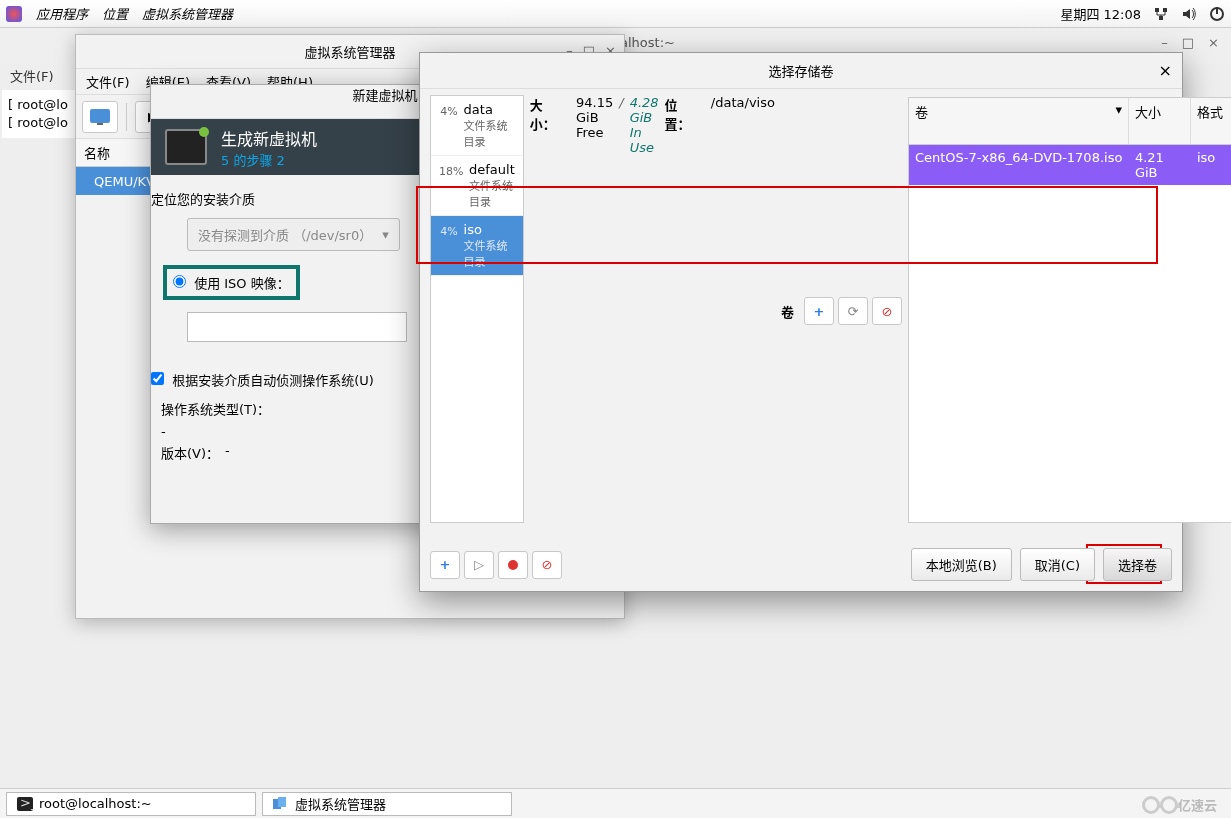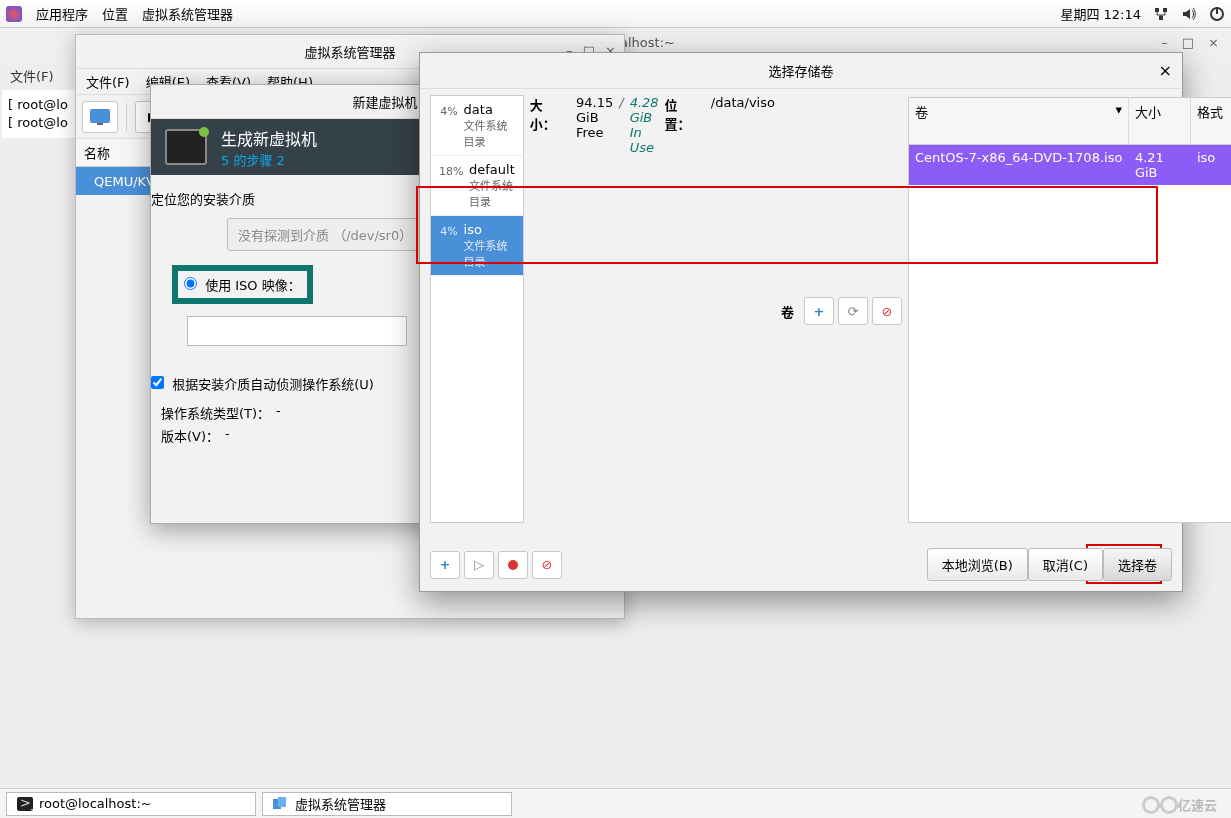--- a/index.html
+++ b/index.html
@@ -2,21 +2,21 @@
 <html><head>
 <meta charset="utf-8">
 <style>
 * { margin: 0; padding: 0; box-sizing: border-box; font-family: "DejaVu Sans", "Noto Sans CJK SC", sans-serif; font-size: 13px; }
 body { background: #eeeeee; width: 1231px; height: 818px; position: relative; overflow: hidden; }
 
 
 .topbar { background: linear-gradient(#ffffff,#f2f2f2); height: 28px; display: flex; align-items: center; border-bottom: 1px solid #ccc; padding: 0 6px; }
 .topbar-left { display: flex; align-items: center; gap: 14px; }
 .topbar-left .app-ico { width: 16px; height: 16px; background: radial-gradient(circle,#e55,#55e); border-radius: 3px; }
-.topbar-item { cursor: default; }
+.topbar-item { cursor: default; font-style: italic; }
 .topbar-right { margin-left: auto; display: flex; align-items: center; gap: 12px; }
 .sysicon { width: 16px; height: 16px; display: inline-block; }
 
 
 .termwin { position: absolute; left: 0; top: 28px; right: 0; height: 36px; background: #efefef; }
 .termwin .titlebar { height: 28px; display: flex; align-items: center; padding-left: 620px; color: #555; }
 .termwin .winctl { margin-left: auto; display:flex; gap:14px; padding-right:12px; color:#666;}
 .termmenu { position:absolute; left:2px; top:62px; height:26px; display:flex; align-items:center; padding:0 8px; color:#333;}
 .termbody { position:absolute; left:2px; top:90px; background:#fff; padding:6px; font-family:monospace; line-height:18px; width:200px;}
 
@@ -25,29 +25,29 @@
 .vmmwin .titlebar { height:34px; display:flex; align-items:center; justify-content:center; border-bottom:1px solid #ddd; }
 .vmmwin .winctl2 { position:absolute; right:8px; top:8px; display:flex; gap:10px; color:#666;}
 .vmmwin .menubar { height:26px; display:flex; align-items:center; gap:16px; padding:0 10px; border-bottom:1px solid #ddd;}
 .vmmwin .toolbar { height:44px; display:flex; align-items:center; gap:4px; padding:0 6px; border-bottom:1px solid #ddd;}
 .tbtn { width:36px; height:32px; border:1px solid #c8c8c8; background:#fff; border-radius:3px; display:flex; align-items:center; justify-content:center;}
 .vmmwin .colhead { height:28px; border-bottom:1px solid #ccc; padding:4px 8px; background:#f6f6f6; }
 .vmmwin .row1 { height:28px; background:#4a90d9; color:#fff; display:flex; align-items:center; padding:0 18px;}
 
 
 .nvmdlg { position:absolute; left:150px; top:84px; width:470px; height:440px; background:#f2f2f2; border:1px solid #aaa; box-shadow:0 6px 24px rgba(0,0,0,.35);}
-.nvmdlg .titlebar { height:34px; display:flex; align-items:center; justify-content:center; border-bottom:1px solid #ddd;}
+.nvmdlg .titlebar { height:34px; display:flex; align-items:flex-start; justify-content:center; border-bottom:1px solid #ddd;}
 .nvmdlg .header { background:#354149; height:56px; display:flex; align-items:center; gap:14px; padding:0 14px; color:#fff;}
 .nvmdlg .header .mon { width:42px; height:36px; background:#222; border:2px solid #888; border-radius:3px; position:relative;}
 .nvmdlg .header .mon::after { content:""; position:absolute; right:-4px; top:-4px; width:10px; height:10px; background:#7ac142; border-radius:50%;}
 .nvmdlg .body { padding:14px 0; }
-.nvmdlg .redbox { border:6px solid #0f766e; padding:4px 6px; display:inline-flex; align-items:center; gap:6px; margin-left:21px;}
+.nvmdlg .redbox { border:4px solid #0f766e; padding:4px 6px; display:inline-flex; align-items:center; gap:6px; margin-left:12px;}
 .nvmdlg .footer { position:absolute; bottom:12px; right:12px; display:flex; gap:8px;}
 .btn { border:1px solid #bbb; background:linear-gradient(#fff,#eaeaea); padding:6px 14px; border-radius:3px; cursor:default;}
-.combo { border:1px solid #bbb; background:#eee; padding:6px 10px; color:#888; display:inline-flex; align-items:center; gap:10px; border-radius:3px;margin-left:40px;}
+.combo { border:1px solid #bbb; background:#eee; padding:6px 10px; color:#888; display:inline-flex; align-items:center; gap:10px; border-radius:3px;}
 input[type=radio] { margin-right:4px; }
 input[type=checkbox] { margin-right:4px; }
 
 
 .stordlg { position:absolute; left:419px; top:52px; width:764px; height:540px; background:#f2f2f2; border:1px solid #999; box-shadow:0 10px 30px rgba(0,0,0,.4); z-index:50;}
 .stordlg .titlebar { height:36px; display:flex; align-items:center; justify-content:center; border-bottom:1px solid #ddd; position:relative;}
 .stordlg .titlebar .close { position:absolute; right:10px; top:8px; font-size:16px; cursor:default;}
 .stordlg .content { display:flex; height:440px; }
 .poollist { width:200px; border:1px solid #ccc; margin:6px 0 6px 10px; background:#fff; display:flex; flex-direction:column;}
 .poolitem { padding:6px 8px; display:flex; gap:6px; align-items:flex-start; border-bottom:1px solid #eee;}
@@ -63,21 +63,21 @@
 .rightpane .meta b { font-weight:bold; }
 .voltoolbar { display:flex; align-items:center; gap:4px; margin-top:4px;}
 .voltable { border:1px solid #ccc; background:#fff; flex:1; margin-top:2px;}
 .voltable .hdr { display:flex; background:#f6f6f6; border-bottom:1px solid #ccc;}
 .voltable .hdr > div { padding:4px 6px; border-right:1px solid #ddd;}
 .voltable .row { display:flex;}
 .voltable .row > div { padding:5px 6px;}
 .voltable .row.sel { background:#8b5cf6; color:#fff;}
 .stordlg .footer { position:absolute; left:10px; right:10px; bottom:10px; display:flex; align-items:center;}
 .stordlg .footer .left { display:flex; gap:4px;}
-.stordlg .footer .right { margin-left:auto; display:flex; }
+.stordlg .footer .right { margin-left:auto; display:flex; gap:8px;}
 .ibtn { width:30px; height:28px; border:1px solid #c8c8c8; background:#fff; border-radius:3px; display:flex; align-items:center; justify-content:center;}
 
 
 .taskbar { position:absolute; left:0; right:0; bottom:0; height:30px; background:#f4f4f4; border-top:1px solid #ccc; display:flex; align-items:center; gap:6px; padding:0 6px;}
 .taskbtn { height:24px; border:1px solid #bbb; background:#fff; display:flex; align-items:center; gap:6px; padding:0 10px; min-width:250px;}
 .watermark { position:absolute; right:14px; bottom:4px; color:#bbb; font-weight:bold; font-size:18px; display:flex; align-items:center; }
 .watermark .circ { width:18px;height:18px;border:3px solid #ccc;border-radius:50%; position:relative;}
 .watermark .circ::after{content:"";position:absolute;right:-5px;top:50%;width:5px;height:3px;background:#ccc;}
 
 svg { display:block; }
@@ -86,21 +86,21 @@
 <body>
 
 <div class="topbar">
   <div class="topbar-left">
     <span class="app-ico"></span>
     <span class="topbar-item">应用程序</span>
     <span class="topbar-item">位置</span>
     <span class="topbar-item">虚拟系统管理器</span>
   </div>
   <div class="topbar-right">
-    <span>星期四 12:14</span>
+    <span>星期四 12:08</span>
     <span class="sysicon">
       <svg viewBox="0 0 16 16">
           <rect x="2" y="2" width="4" height="4" fill="#333"></rect>
           <rect x="10" y="2" width="4" height="4" fill="#333"></rect>
           <rect x="6" y="10" width="4" height="4" fill="#333"></rect>
           <path d="M4 6v3h8V6M8 9v2" stroke="#333" fill="none"></path>
         </svg>
     </span>
     <span class="sysicon">
       <svg viewBox="0 0 16 16">
@@ -183,21 +183,21 @@
     </div>
     <div class="redbox" style="margin-bottom:12px;">
       <label><input type="radio" name="media" checked="" style=""> <span>使用  ISO 映像：</span></label>
     </div>
     <div style="margin-left:36px;margin-bottom:28px;">
       <div style="border:1px solid #bbb;background:#fff;height:30px;width:220px;"></div>
     </div>
     <div style="margin-bottom:10px;">
       <label><input type="checkbox" checked="" style=""> <span>根据安装介质自动侦测操作系统(U)</span></label>
     </div>
-    <div style="margin-left:10px;display:flex;gap:6px;margin-bottom:4px;">
+    <div style="margin-left:10px;display:flex;gap:6px;margin-bottom:4px;flex-direction:column;">
       <span>操作系统类型(T)：</span>
       <span>-</span>
     </div>
     <div style="margin-left:10px;display:flex;gap:6px;">
       <span>版本(V)：</span>
       <span>-</span>
     </div>
   </div>
   <div class="footer">
     <div class="btn">取消(C)</div>

